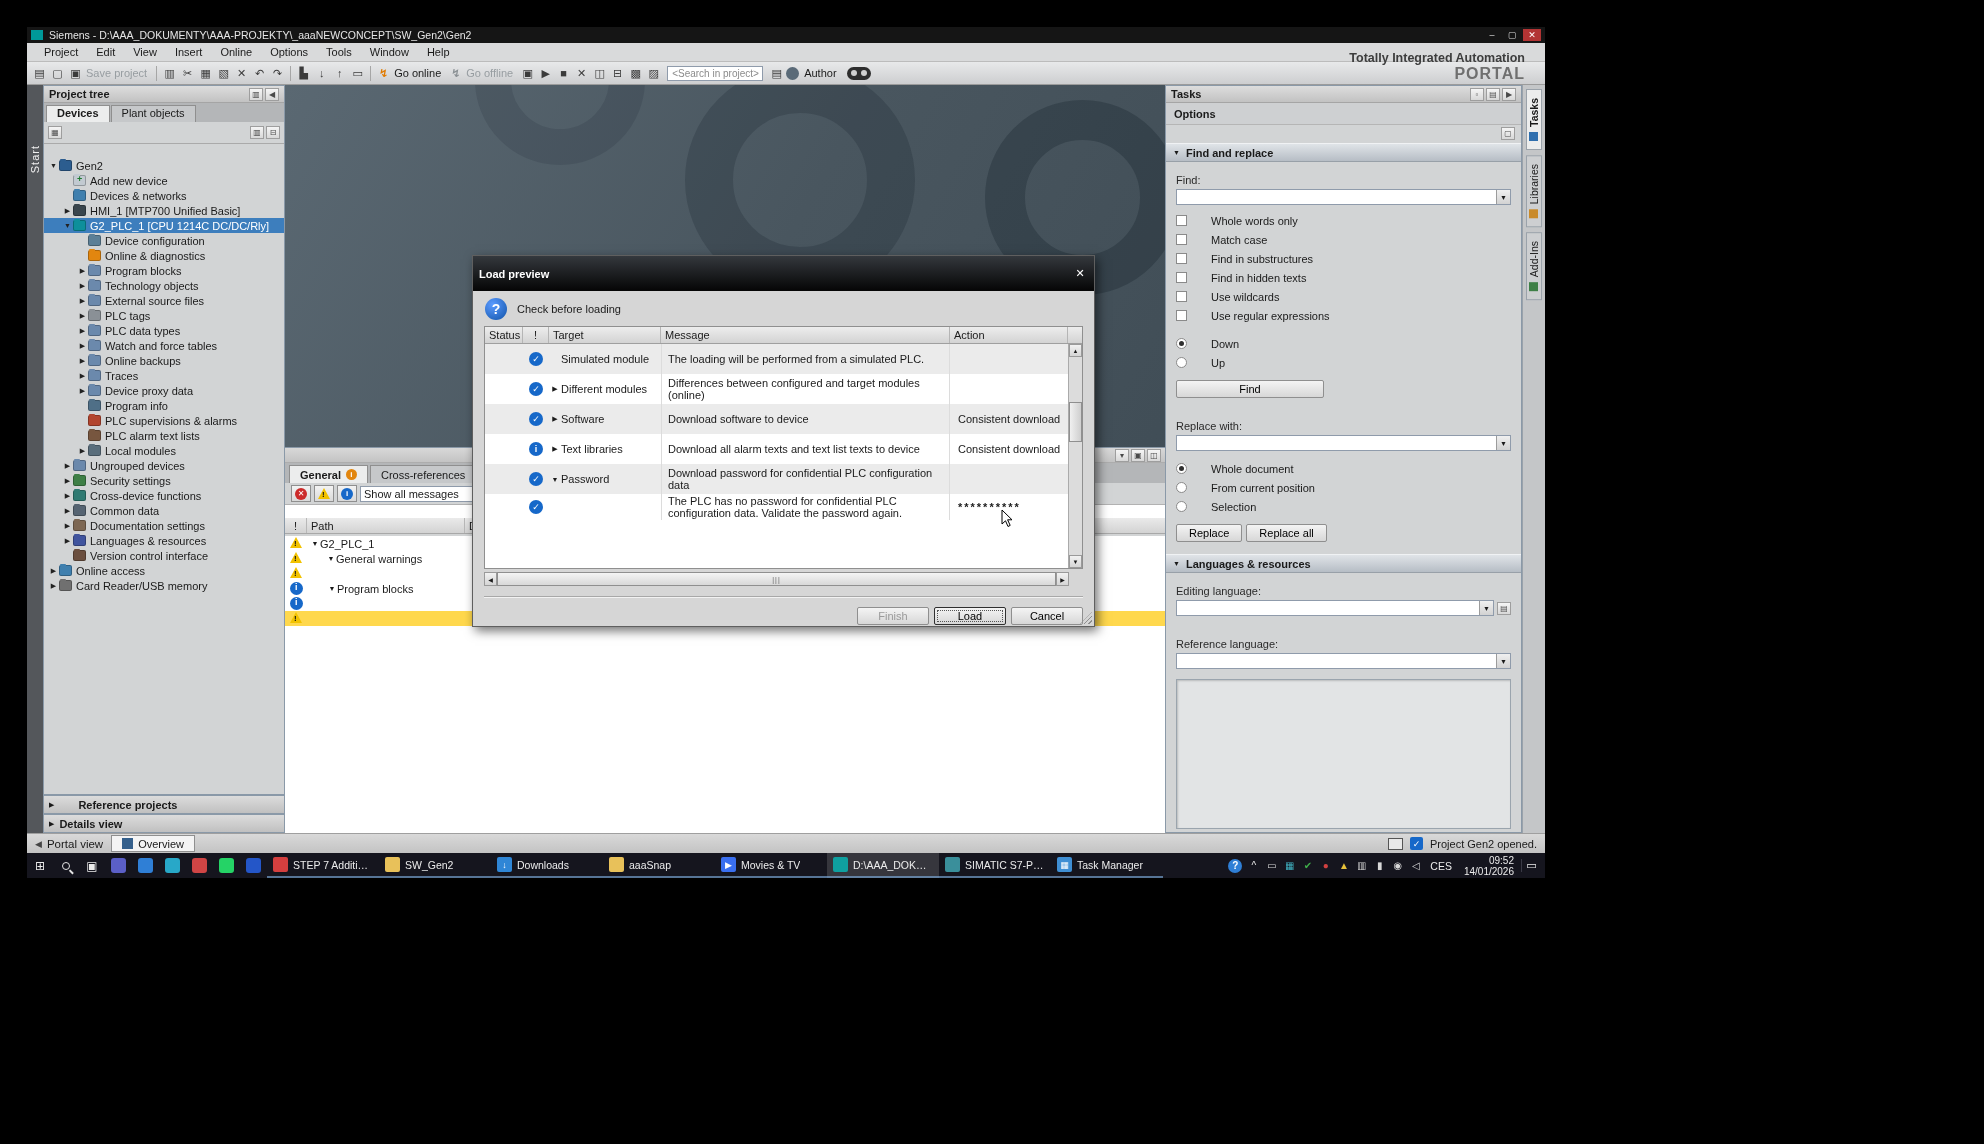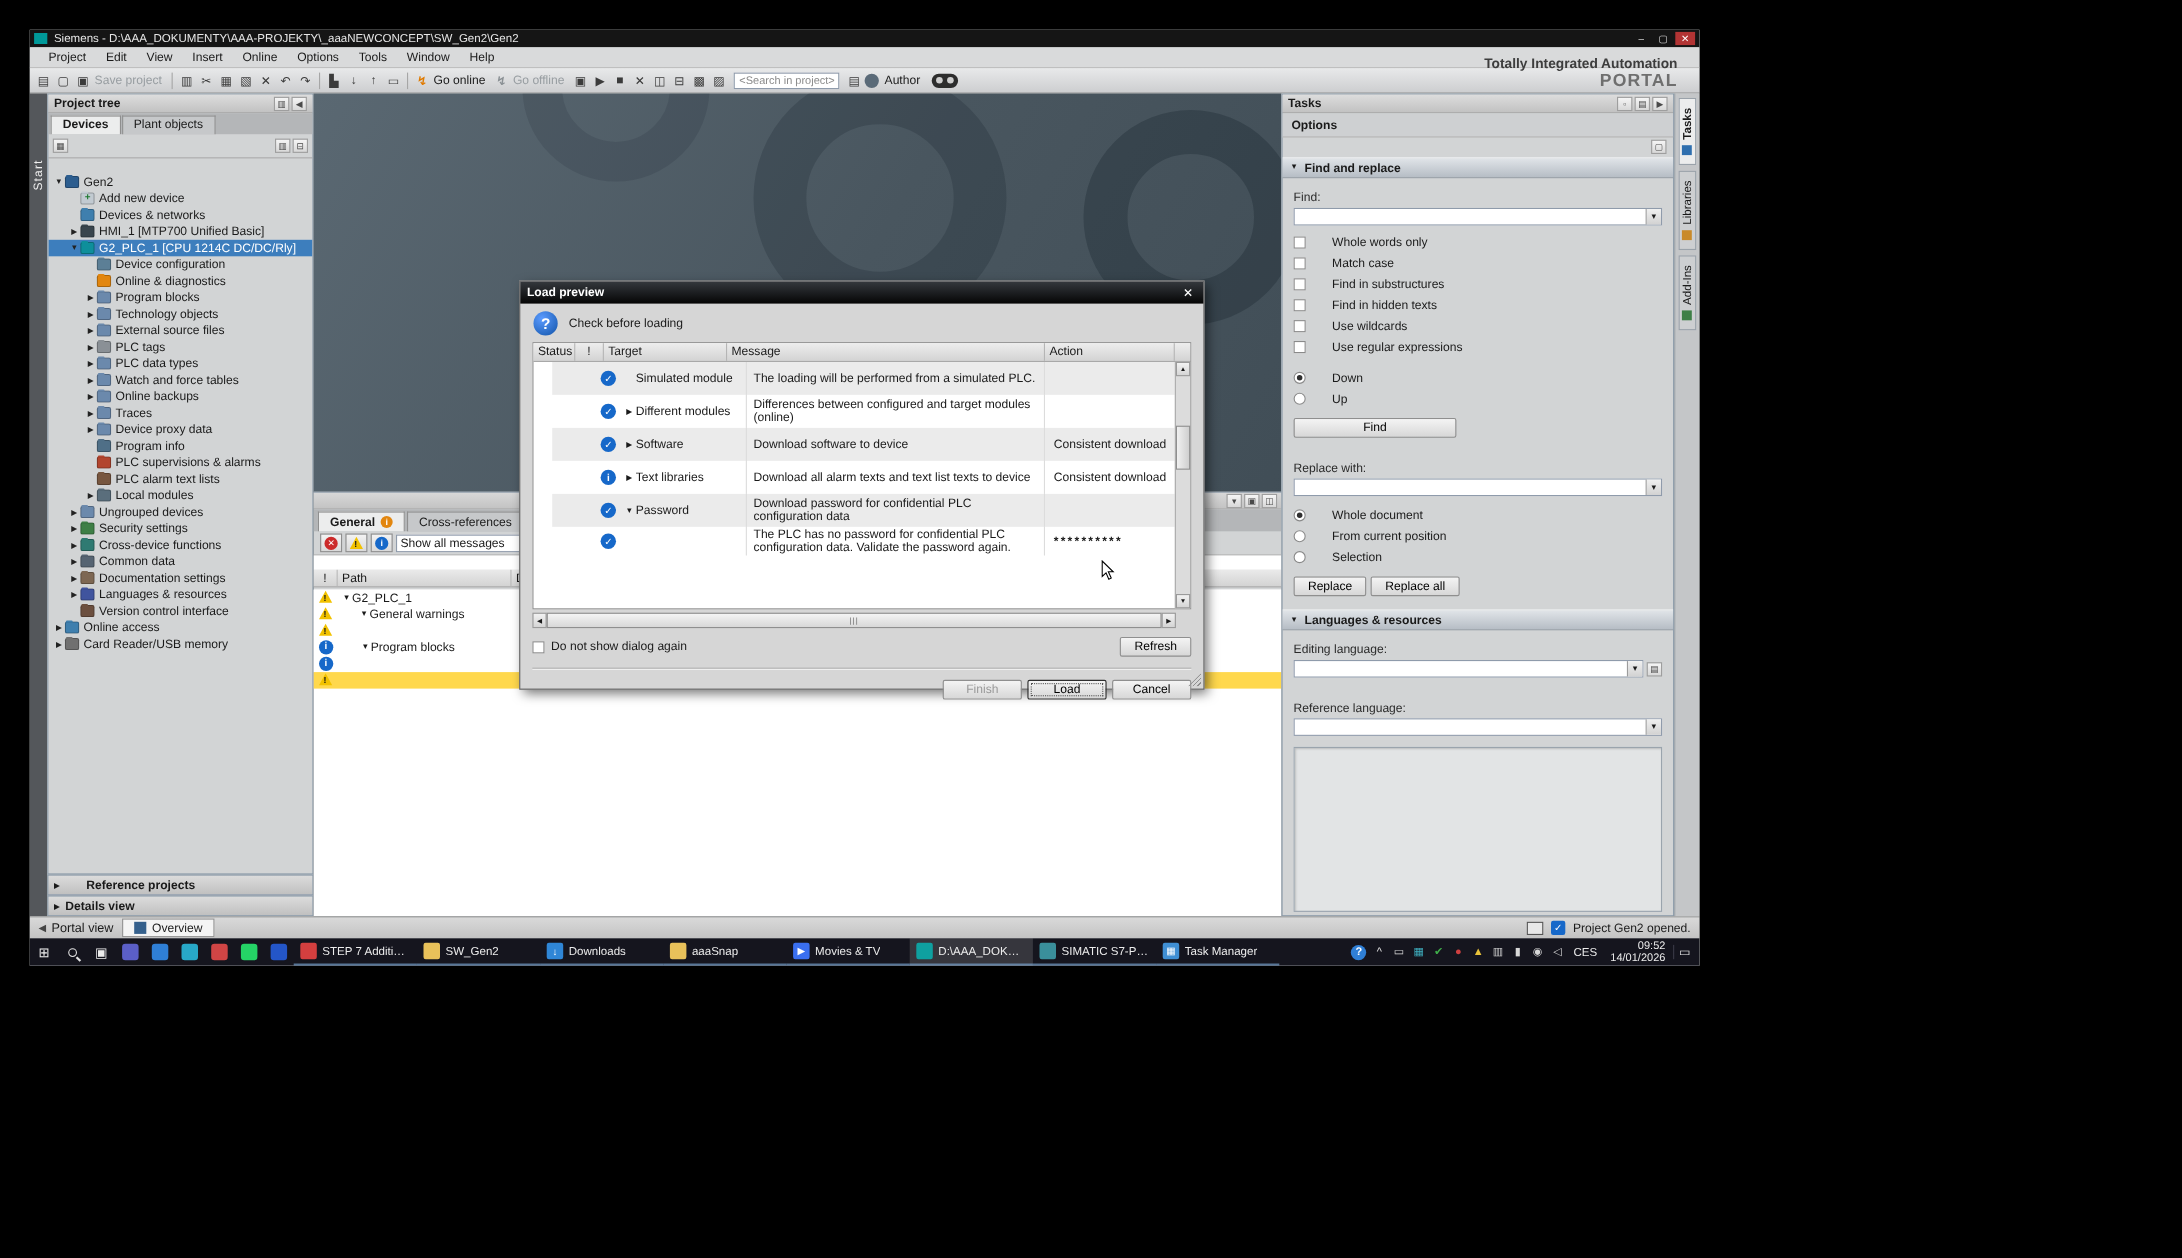--- a/index.html
+++ b/index.html
@@ -218,34 +218,34 @@
   .tray{margin-left:auto;display:flex;align-items:center;gap:1px;padding-right:4px;}
   .tric{width:17px;display:flex;align-items:center;justify-content:center;font-size:10px;flex:none;}
   .tric.round{width:14px;height:14px;border-radius:50%;color:#fff;font-weight:bold;margin:0 2px;}
   .lang{padding:0 5px;font-size:10.5px;}
   .clock{text-align:right;font-size:10px;line-height:11px;padding:0 6px;}
   .notif{width:20px;display:flex;align-items:center;justify-content:center;border-left:1px solid #3a3a46;}
 
   
   .dialog{position:absolute;left:445px;top:228px;width:623px;height:372px;background:#d6d6d6;
     border:1px solid #5f5f5f;box-shadow:3px 4px 10px rgba(0,0,0,.55);z-index:20;}
-  .dtitle{height:20px;background:linear-gradient(#34383d,#050505);color:#fff;display:flex;
+  .dtitle{height:35px;background:linear-gradient(#34383d,#050505);color:#fff;display:flex;
     align-items:center;padding:0 6px;font-weight:bold;}
   .dtitle .sp{flex:1;}
   .dclose{color:#fff;font-size:11px;width:16px;text-align:center;}
   .dsub{display:flex;align-items:center;gap:10px;padding:7px 12px 6px;}
   .qicon{width:22px;height:22px;border-radius:50%;color:#fff;font-weight:bold;font-size:14px;
     background:radial-gradient(circle at 35% 30%,#5b9bff,#1053a8);display:flex;align-items:center;justify-content:center;}
   .dtable{position:relative;margin:0 11px;height:243px;border:1px solid #8f8f8f;background:#fff;}
   .dthead{display:flex;height:17px;background:linear-gradient(#ededed,#d3d3d3);
     border-bottom:1px solid #9f9f9f;align-items:flex-end;}
   .dth{height:100%;display:flex;align-items:center;padding-left:4px;border-right:1px solid #b5b5b5;}
   .dth.status{width:38px;} .dth.flag{width:26px;justify-content:center;padding:0;}
   .dth.target{width:112px;} .dth.msg{flex:1;} .dth.action{width:118px;} .dth.scorner{width:14px;border-right:none;}
-  .dtbody{position:absolute;left:0;right:14px;top:17px;bottom:0;overflow:hidden;padding-left:17px;}
+  .dtbody{position:absolute;left:0;right:14px;top:17px;bottom:0;overflow:hidden;}
   .drow{display:flex;align-items:center;height:30px;background:#fff;}
   .drow:nth-of-type(odd){background:#ebebeb;}
   .drow:nth-of-type(6){height:26px;}
   .drow:nth-of-type(7){height:34px;}
   .c-status{width:38px;flex:none;}
   .c-flag{width:26px;flex:none;display:flex;justify-content:center;}
   .c-target{width:112px;flex:none;display:flex;align-items:center;}
   .c-target .arrow{width:12px;font-size:7px;text-align:center;flex:none;}
   .drow[data-expand="none"] .arrow{visibility:hidden;}
   .drow[data-expand="closed"] .arrow::before{content:"▶";}
@@ -1049,26 +1049,20 @@
         <div class="vsbtn">▲</div>
         <div class="vsthumb"></div>
         <div class="vsbtn bottom">▼</div>
       </div>
     </div>
     <div class="hscroll">
       <span class="hsbtn">◀</span>
       <span class="hsthumb">|||</span>
       <span class="hsbtn">▶</span>
     </div>
-    <div class="dopts">
-      <span class="cb"></span>
-      <span>Do not show dialog again</span>
-      <span class="sp"></span>
-      <button class="btn">Refresh</button>
-    </div>
     <div class="dsep"></div>
     <div class="dbtns">
       <button class="btn" disabled="">Finish</button>
       <button class="btn focused">Load</button>
       <button class="btn">Cancel</button>
     </div>
     <div class="dgrip"></div>
   </div>
 
   <div class="cursor">

